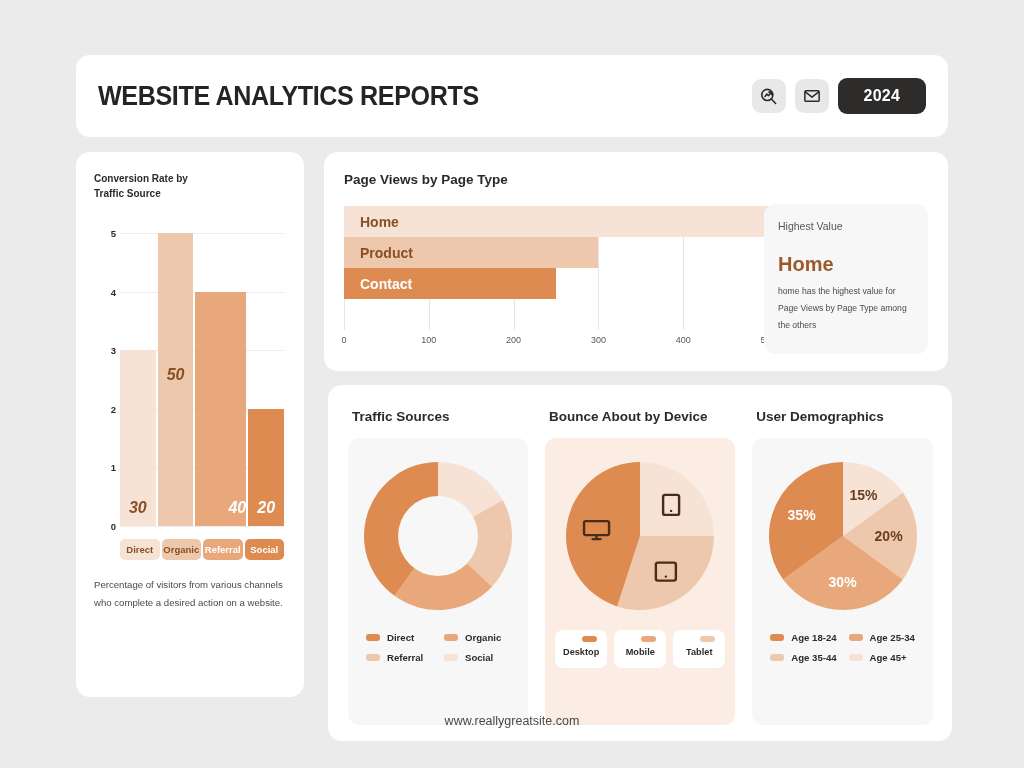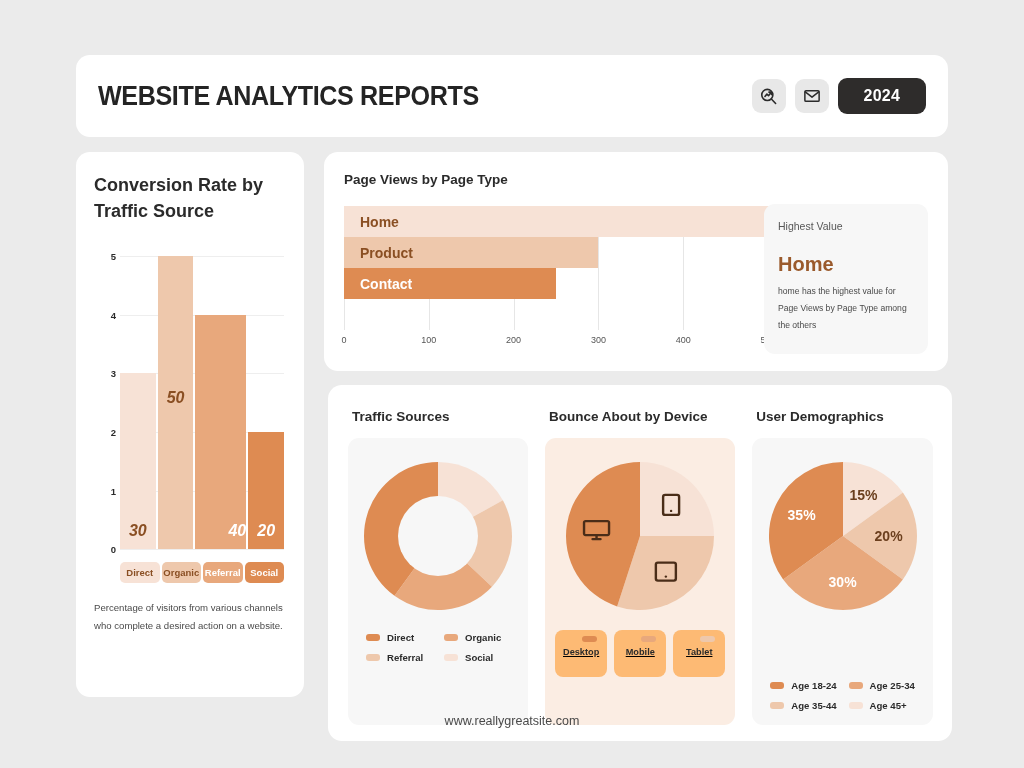--- a/index.html
+++ b/index.html
@@ -34,21 +34,21 @@
     letter-spacing: 0.2px;
   }
 
   
   .card { background: #fff; border-radius: 14px; position: absolute; }
 
   .card-left { left: 76px; top: 152px; width: 228px; height: 545px; padding: 20px 18px; }
   .card-top  { left: 324px; top: 152px; width: 624px; height: 219px; padding: 18px 20px; }
   .card-bot  { left: 328px; top: 385px; width: 624px; height: 356px; padding: 16px 16px; }
 
-  .card-title { font-size: 18px; font-weight: 700; color: #2b2b2b; line-height: 1.45; }
+  .card-title { font-size: 10px; font-weight: 700; color: #2b2b2b; line-height: 1.45; }
   .card-title-lg { font-size: 13.5px; }
 
   
   .vbar-wrap { position: relative; margin-top: 22px; height: 345px; }
   .vbar-plot { position: absolute; left: 26px; right: 2px; top: 10px; bottom: 42px; }
   .grid-line {
     position: absolute; left: 0; right: 0; height: 1px; background: #eeeeee;
   }
   .ytick {
     position: absolute; left: -24px; width: 20px; text-align: right;
@@ -113,22 +113,22 @@
     margin-top: 16px; display: grid; grid-template-columns: 1fr 1fr;
     gap: 9px 12px; width: 100%; padding: 0 8px;
   }
   .legend-item { display: flex; align-items: center; gap: 7px; }
   .legend-sw { width: 14px; height: 7px; border-radius: 3px; flex: none; }
   .legend-tx { font-size: 9.6px; font-weight: 700; color: #2b2b2b; white-space: nowrap; }
 
   .pill-legend { margin-top: 14px; display: flex; gap: 7px; justify-content: center;
                  width: 100%; }
   .pill {
-    background: #fdba74; border-radius: 8px; padding: 6px 8px 20px 8px;
-    display: flex; flex-direction: column; align-items: center; min-width: 52px; text-decoration: underline;
+    background: #ffffff; border-radius: 8px; padding: 6px 8px 11px 8px;
+    display: flex; flex-direction: column; align-items: center; min-width: 52px;
   }
   .pill-sw { width: 15px; height: 6px; border-radius: 3px; align-self: flex-end;
              margin-right: 2px; }
   .pill-tx { font-size: 9.2px; font-weight: 700; color: #2b2b2b; margin-top: 5px; }
 
   .slice-label { position: absolute; font-size: 14px; font-weight: 700;
                  transform: translate(-50%, -50%); }
 
   .footer {
     position: absolute; left: 0; right: 0; top: 714px; text-align: center;
@@ -323,21 +323,21 @@
               <div class="pill">
                 <div class="pill-sw" style="background: rgb(238, 200, 172);"></div>
                 <div class="pill-tx">Tablet</div>
               </div>
             </div>
         </div>
       </div>
 
       <div class="panel">
         <div class="panel-title">User Demographics</div>
-        <div class="panel-body" id="dm-body" style="background: rgb(247, 247, 247); gap: 48px;">
+        <div class="panel-body" id="dm-body" style="background: rgb(247, 247, 247);">
           <div class="chart-holder" id="demo-holder"><svg width="160" height="160" viewBox="0 0 160 160">
                 <path d="M 80 80 L 80 6 A 74 74 0 0 1 139.8672575837461 36.503891330356986 Z" fill="#F7E2D6"></path>
                 <path d="M 80 80 L 139.8672575837461 36.503891330356986 A 74 74 0 0 1 139.8672575837461 123.49610866964301 Z" fill="#EEC8AC"></path>
                 <path d="M 80 80 L 139.8672575837461 123.49610866964301 A 74 74 0 0 1 20.132742416253897 123.49610866964302 Z" fill="#E8A87C"></path>
                 <path d="M 80 80 L 20.132742416253897 123.49610866964302 A 74 74 0 0 1 79.99999999999999 6 Z" fill="#DE8B52"></path>
               </svg><div class="slice-label" style="left: 100.884px; top: 39.0137px; color: rgb(107, 63, 30);">15%</div><div class="slice-label" style="left: 126px; top: 80px; color: rgb(107, 63, 30);">20%</div><div class="slice-label" style="left: 80px; top: 126px; color: rgb(255, 255, 255);">30%</div><div class="slice-label" style="left: 39.0137px; top: 59.1164px; color: rgb(255, 255, 255);">35%</div></div>
           <div class="legend-grid" id="dm-legend">
               <div class="legend-item">
                 <span class="legend-sw" style="background: rgb(222, 139, 82);"></span>
                 <span class="legend-tx">Age 18-24</span>

